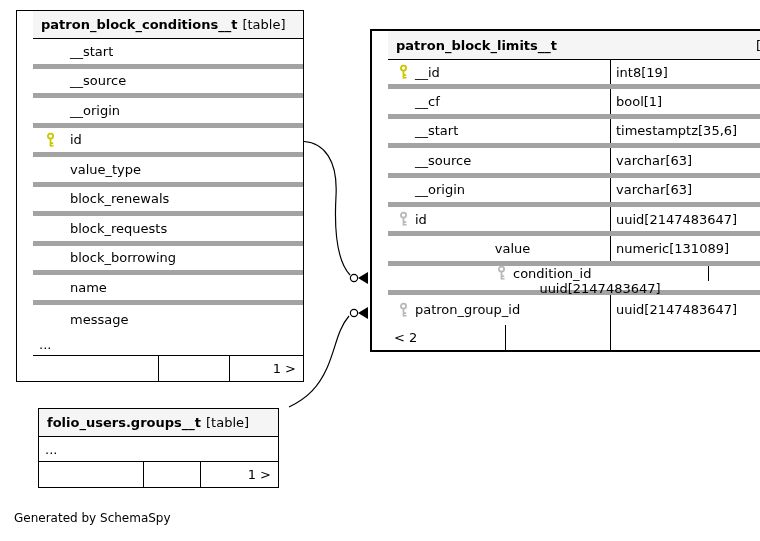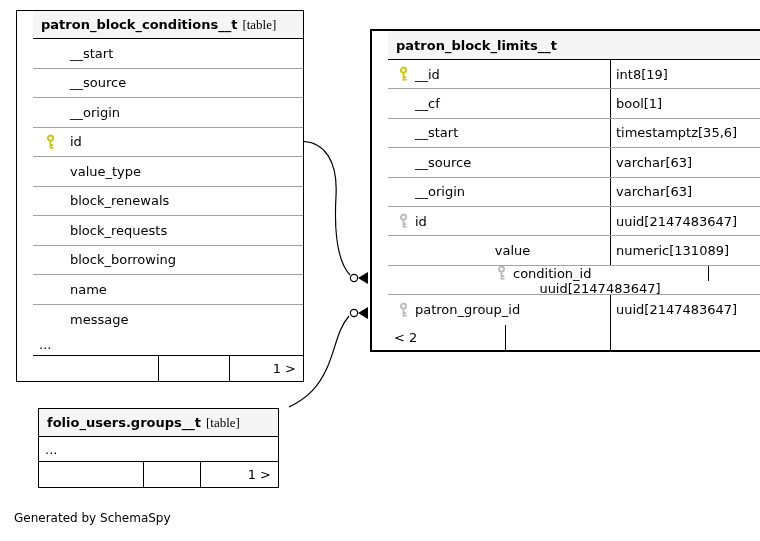--- a/index.html
+++ b/index.html
@@ -8,25 +8,25 @@
     font-family:"DejaVu Sans","Liberation Sans",sans-serif;font-size:13px;color:#000;
   }
   svg.rel{position:absolute;left:0;top:0;width:760px;height:541px;z-index:0;}
   .tbl{position:absolute;background:#fff;border:1px solid #000;z-index:1;box-sizing:border-box;}
   .tbl.focus{border-width:2px;}
   .hdr{
     display:flex;align-items:center;background:#f5f5f5;border-bottom:1px solid #000;
     padding:0 8px;box-sizing:border-box;white-space:nowrap;
   }
   .tname{font-weight:bold;}
-  .tkind{margin-left:5px;font-family:Liberation Serif, serif;}
+  .tkind{margin-left:5px;}
   .hdr.split{justify-content:space-between;}
   .hdr.split .tkind{margin-left:0;}
   .row{
-    position:relative;display:flex;align-items:center;border-bottom:1px solid #a3a3a3;
+    position:relative;display:flex;align-items:center;border-bottom:5px solid #a3a3a3;
     box-sizing:border-box;white-space:nowrap;
   }
   .row:last-of-type{border-bottom:none;}
   .keyslot{position:absolute;top:50%;transform:translateY(-50%);width:9px;height:15px;}
   .cname{display:block;}
   .ctype{display:block;box-sizing:border-box;padding-left:5px;}
   .namecell{position:relative;display:flex;align-items:center;height:100%;box-sizing:border-box;}
   .ellipsis{
     display:flex;align-items:center;padding-left:6px;box-sizing:border-box;
     border-bottom:1px solid #000;

